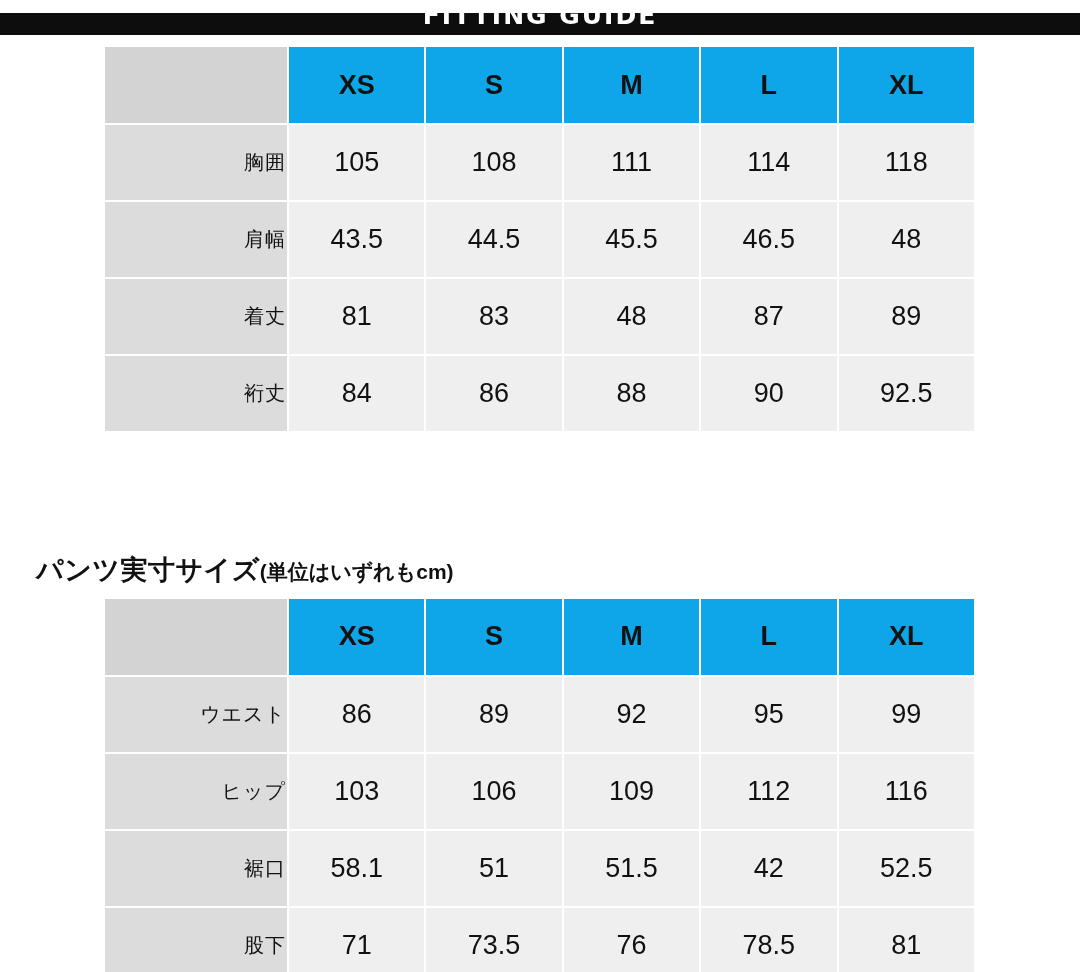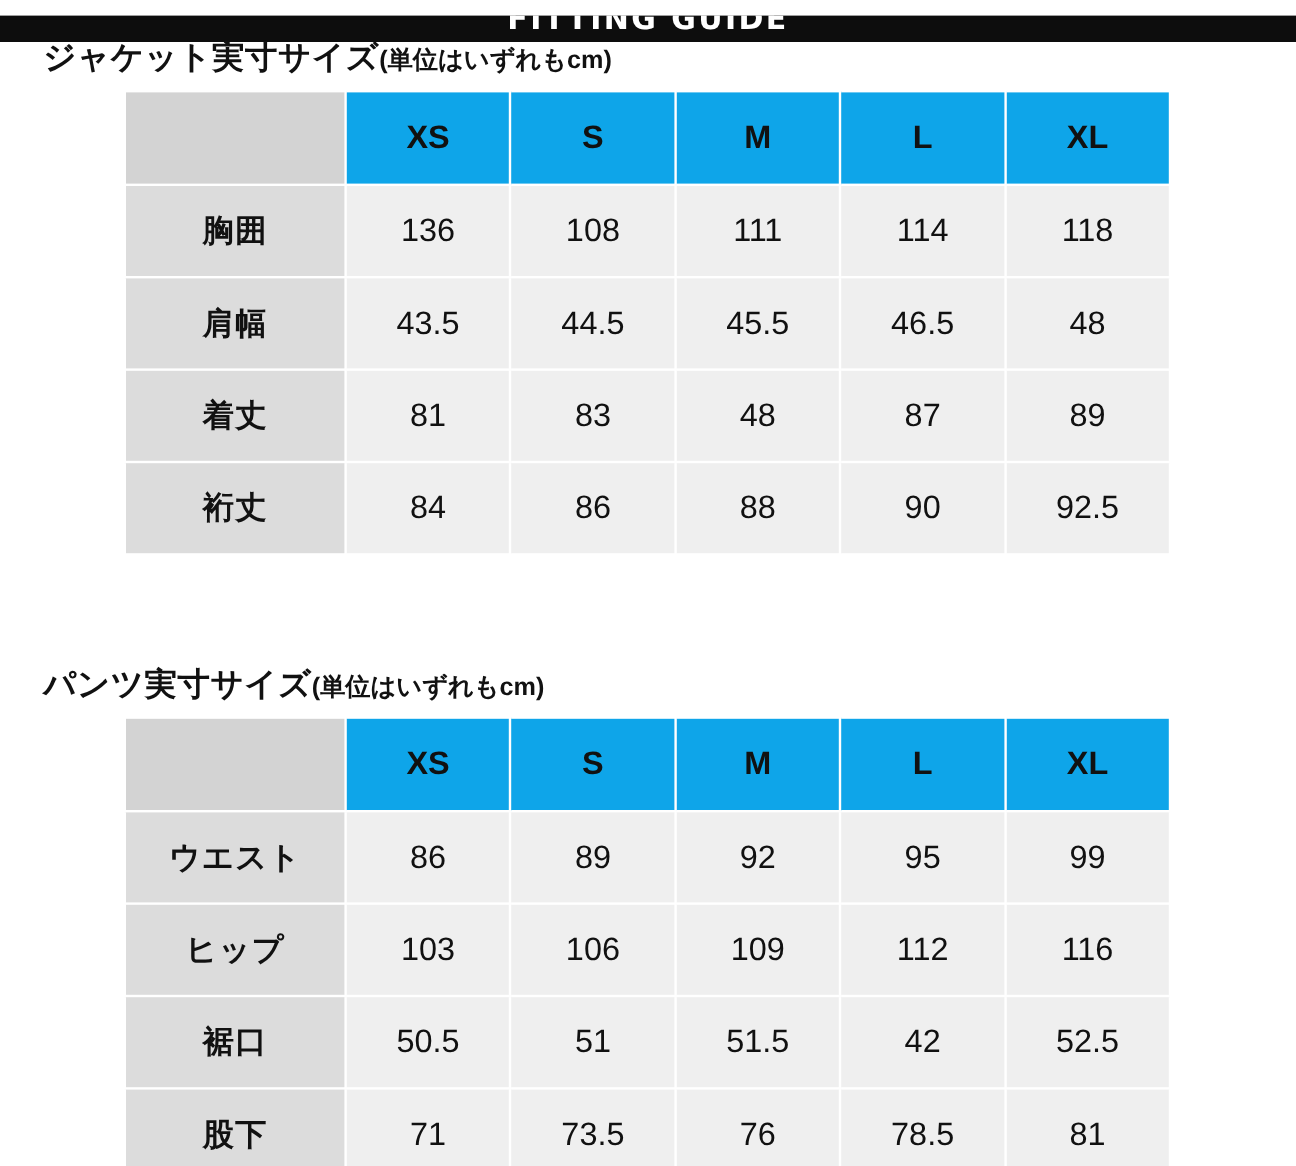--- a/index.html
+++ b/index.html
@@ -84,40 +84,38 @@
     background: #0ea5e9;
     font-weight: bold;
     font-size: 27px;
     height: 74px;
   }
   table.size-table thead th.corner {
     background: #d3d3d3;
   }
   table.size-table tbody th {
     background: #dcdcdc;
-    font-weight: bold;
-    font-size: 26px;
+    font-weight: normal;
+    font-size: 20px;
     letter-spacing: 1px;
+    text-align: right;
   }
   table.size-table tbody td {
     background: #efefef;
     font-size: 27px;
   }
 </style>
 </head>
 <body>
 
 <div class="banner">
   <div class="banner-text">FITTING GUIDE</div>
 </div>
 
 <div class="section" style="top: 34px;">
-  <div class="heading">
-    <span>ジャケット実寸サイズ</span><span class="unit">(単位はいずれもcm)</span>
-  </div>
 
   <table class="size-table" style="margin-top: 11px;">
     <colgroup>
       <col class="rowhead">
         <col class="sizecol">
         <col class="sizecol">
         <col class="sizecol">
         <col class="sizecol">
         <col class="sizecol">
     </colgroup>
@@ -127,21 +125,21 @@
         <th>XS</th>
         <th>S</th>
         <th>M</th>
         <th>L</th>
         <th>XL</th>
       </tr>
     </thead>
     <tbody>
       <tr>
         <th>胸囲</th>
-        <td>136</td>
+        <td>105</td>
         <td>108</td>
         <td>111</td>
         <td>114</td>
         <td>118</td>
       </tr>
       <tr>
         <th>肩幅</th>
         <td>43.5</td>
         <td>44.5</td>
         <td>45.5</td>
@@ -204,21 +202,21 @@
       <tr>
         <th>ヒップ</th>
         <td>103</td>
         <td>106</td>
         <td>109</td>
         <td>112</td>
         <td>116</td>
       </tr>
       <tr>
         <th>裾口</th>
-        <td>50.5</td>
+        <td>58.1</td>
         <td>51</td>
         <td>51.5</td>
         <td>42</td>
         <td>52.5</td>
       </tr>
       <tr>
         <th>股下</th>
         <td>71</td>
         <td>73.5</td>
         <td>76</td>

